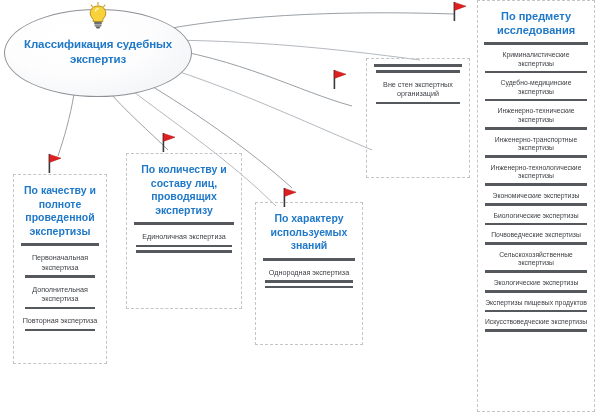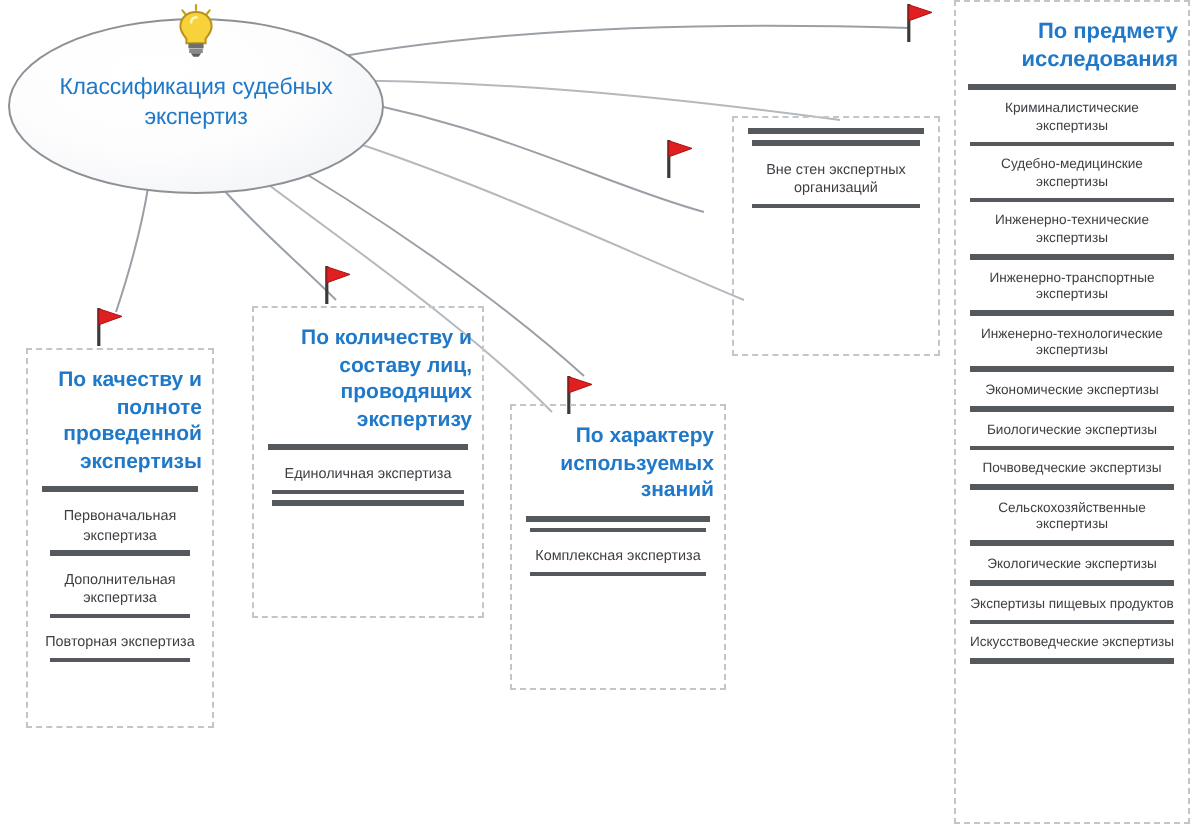--- a/index.html
+++ b/index.html
@@ -37,21 +37,21 @@
     box-sizing: border-box;
   }
   .center-label {
     position: absolute;
     left: 14px;
     right: 14px;
     top: 27px;
     text-align: center;
     color: #2079c8;
     font-size: 11.5px;
-    font-weight: normal;
+    font-weight: bold;
     line-height: 15px;
     letter-spacing: -0.1px;
   }
 
   
   .bulb {
     position: absolute;
     left: 86px;
     top: 2px;
     width: 24px;
@@ -70,21 +70,21 @@
     position: absolute;
     box-sizing: border-box;
     border: 1px dashed #c2c6ca;
     background: transparent;
   }
   .box-title {
     color: #2079c8;
     font-weight: bold;
     font-size: 10.5px;
     line-height: 13.5px;
-    text-align: right;
+    text-align: center;
     padding: 9px 5px 0 5px;
   }
   .rule {
     height: 3px;
     background: #55595d;
     margin: 5px auto 0 auto;
   }
   .item {
     color: #3c3f43;
     font-size: 7.2px;
@@ -180,22 +180,22 @@
     <div class="box-title">По количеству и составу лиц, проводящих экспертизу</div>
     <div class="rule" style="width:100px;"></div>
     <div class="item">Единоличная экспертиза</div>
     <div class="item-rule" style="width:96px;"></div>
     <div class="item-rule" style="width:96px;"></div>
   </div>
 
   <div class="box" id="box-knowledge" style="left:255px; top:202px; width:108px; height:143px;">
     <div class="box-title">По характеру используемых знаний</div>
     <div class="rule" style="width:92px;"></div>
+    <div class="item">Однородная экспертиза</div>
     <div class="item-rule" style="width:88px;"></div>
-    <div class="item">Комплексная экспертиза</div>
     <div class="item-rule" style="width:88px;"></div>
   </div>
 
   <div class="box" id="box-place" style="left:366px; top:58px; width:104px; height:120px;">
     <div class="rule" style="width:88px;"></div>
     <div class="item-rule" style="width:84px;"></div>
     <div class="item">Вне стен экспертных организаций</div>
     <div class="item-rule" style="width:84px;"></div>
   </div>
 

